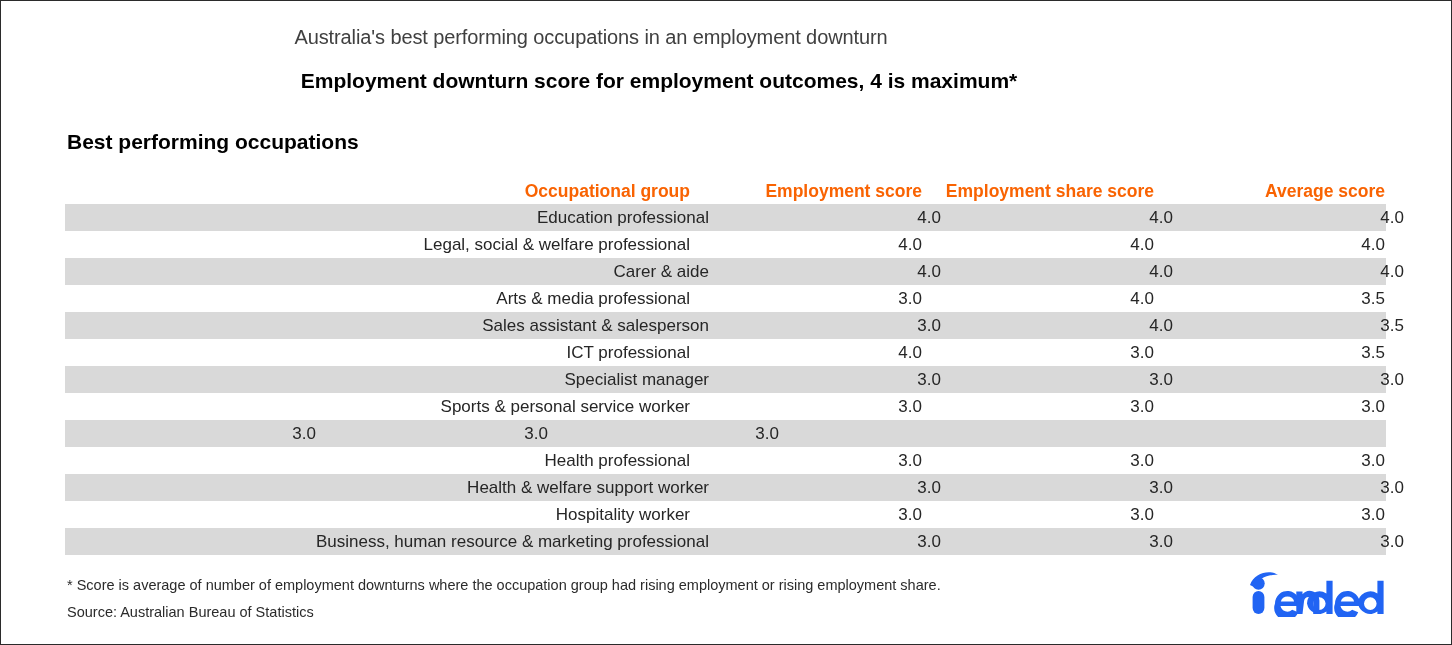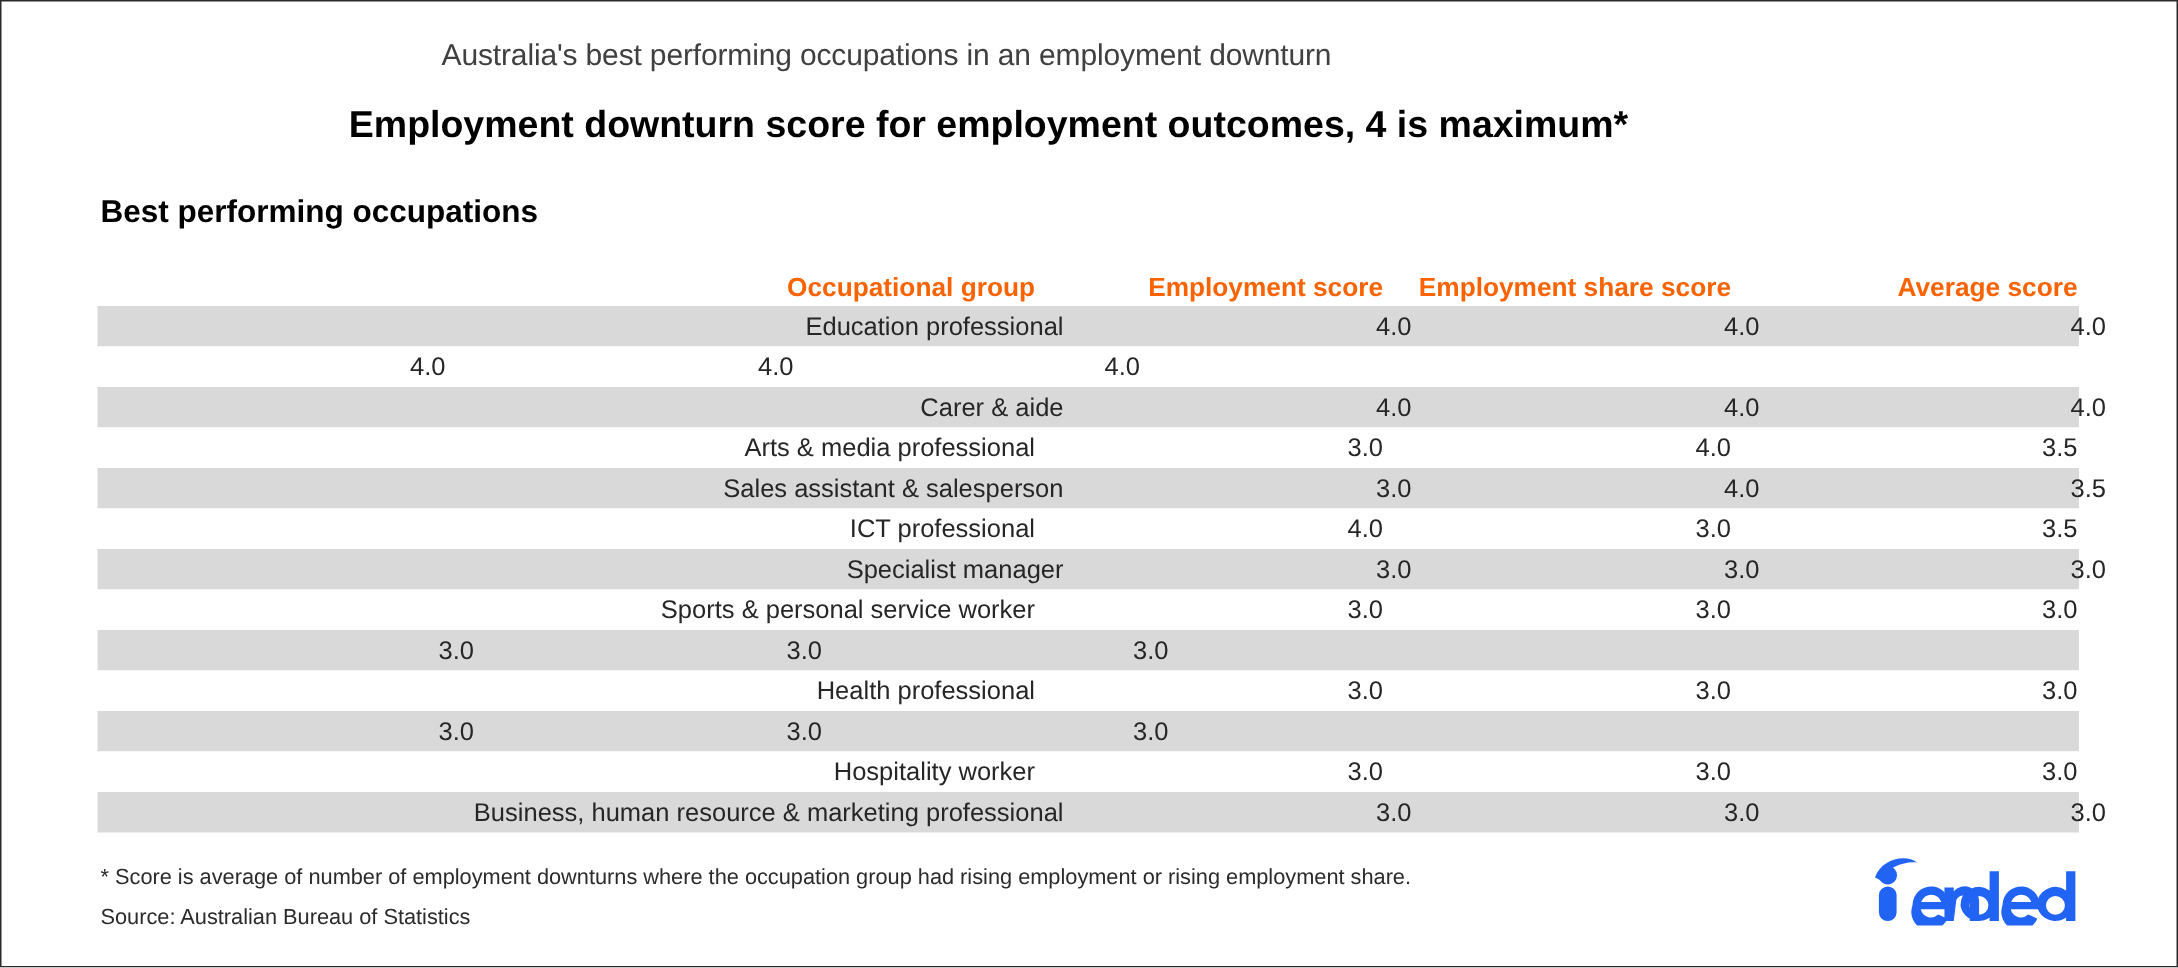--- a/index.html
+++ b/index.html
@@ -32,21 +32,21 @@
     color: #404040;
     letter-spacing: -0.1px;
     white-space: nowrap;
   }
   .subtitle {
     position: absolute;
     left: 0;
     top: 68px;
     width: 1316px;
     text-align: center;
-    font-size: 25px;
+    font-size: 21px;
     font-weight: bold;
     color: #000000;
     white-space: nowrap;
   }
 
   
   .section-heading {
     position: absolute;
     left: 66px;
     top: 129px;
@@ -145,20 +145,21 @@
       <div class="c-num last">Average score</div>
     </div>
     <div id="table-body">
         <div class="row shaded">
           <div class="c-group">Education professional</div>
           <div class="c-num">4.0</div>
           <div class="c-num">4.0</div>
           <div class="c-num last">4.0</div>
         </div>
         <div class="row plain">
+          <div class="c-group">Legal, social &amp; welfare professional</div>
           <div class="c-num">4.0</div>
           <div class="c-num">4.0</div>
           <div class="c-num last">4.0</div>
         </div>
         <div class="row shaded">
           <div class="c-group">Carer &amp; aide</div>
           <div class="c-num">4.0</div>
           <div class="c-num">4.0</div>
           <div class="c-num last">4.0</div>
         </div>
@@ -197,20 +198,21 @@
           <div class="c-num">3.0</div>
           <div class="c-num last">3.0</div>
         </div>
         <div class="row plain">
           <div class="c-group">Health professional</div>
           <div class="c-num">3.0</div>
           <div class="c-num">3.0</div>
           <div class="c-num last">3.0</div>
         </div>
         <div class="row shaded">
+          <div class="c-group">Health &amp; welfare support worker</div>
           <div class="c-num">3.0</div>
           <div class="c-num">3.0</div>
           <div class="c-num last">3.0</div>
         </div>
         <div class="row plain">
           <div class="c-group">Hospitality worker</div>
           <div class="c-num">3.0</div>
           <div class="c-num">3.0</div>
           <div class="c-num last">3.0</div>
         </div>

